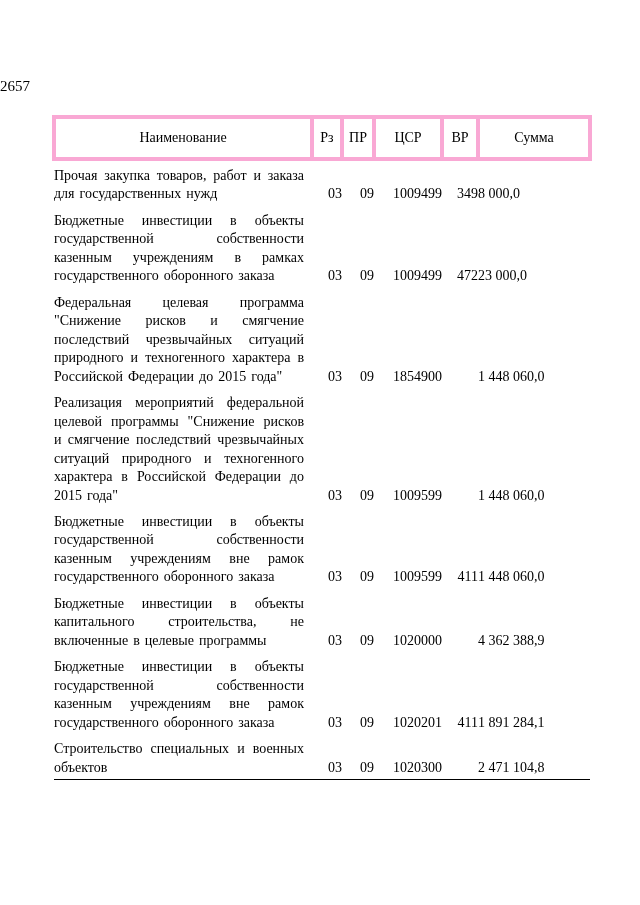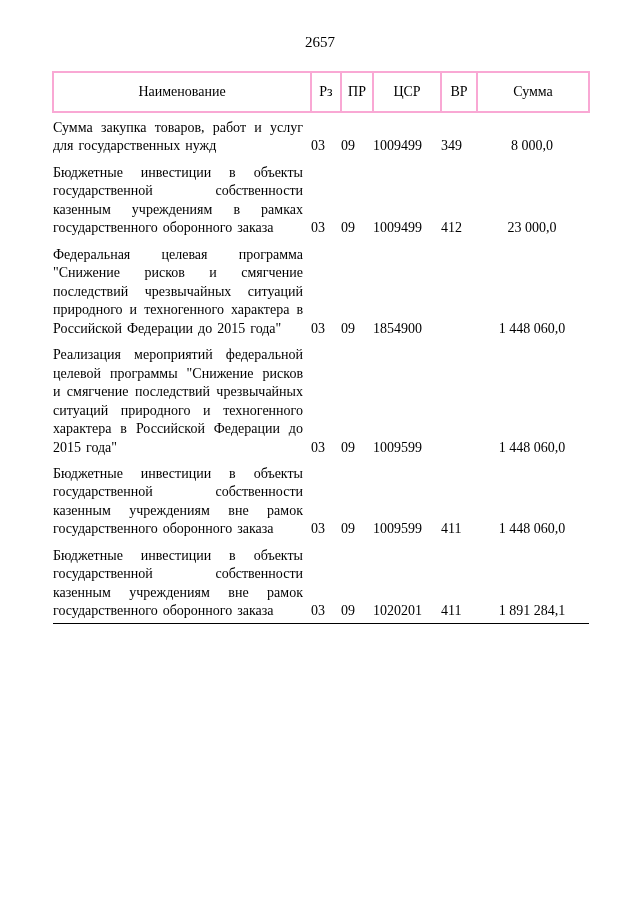--- a/index.html
+++ b/index.html
@@ -14,65 +14,66 @@
     color: #000000;
     overflow: hidden;
   }
   .page {
     width: 640px;
     height: 905px;
     box-sizing: border-box;
     padding-top: 34px;
   }
   .page-number {
-    text-align: center;
+    text-align: left;
     font-size: 15px;
     margin-bottom: 20px;
+    margin-top: 44px;
   }
   table.budget {
     border-collapse: collapse;
     table-layout: fixed;
     width: 536px;
     margin-left: 52px;
     border-bottom: 1px solid #000;
   }
   table.budget col.c-name { width: 258px; }
   table.budget col.c-rz   { width: 30px; }
   table.budget col.c-pr   { width: 32px; }
   table.budget col.c-csr  { width: 68px; }
   table.budget col.c-vr   { width: 36px; }
   table.budget col.c-sum  { width: 112px; }
 
   thead th {
-    border: 2px solid #f9a8d4;
+    border: 4px solid #f9a8d4;
     font-weight: normal;
     font-size: 14px;
     text-align: center;
     vertical-align: middle;
     padding: 11px 2px;
   }
   tbody td {
     font-size: 14px;
     line-height: 1.32;
     vertical-align: bottom;
     padding: 6px 0 2px 0;
   }
   tbody td.name {
     text-align: justify;
     text-align-last: left;
     padding-right: 8px;
     word-spacing: 1.5px;
   }
   tbody td.num {
-    text-align: left;
+    text-align: right;
     white-space: nowrap;
     margin-top: 32px;
   }
   tbody td.sum {
-    text-align: center;
+    text-align: left;
     white-space: nowrap;
     padding-right: 2px;
   }
 </style>
 </head>
 <body>
 
 <div class="page">
 
   <div class="page-number">2657</div>
@@ -91,33 +92,33 @@
         <th>Наименование</th>
         <th>Рз</th>
         <th>ПР</th>
         <th>ЦСР</th>
         <th>ВР</th>
         <th>Сумма</th>
       </tr>
     </thead>
     <tbody>
       <tr>
-        <td class="name">Сумма закупка товаров, работ и услуг для государственных нужд</td>
+        <td class="name">Прочая закупка товаров, работ и заказа для государственных нужд</td>
         <td class="num">03</td>
         <td class="num">09</td>
         <td class="num">1009499</td>
         <td class="num">349</td>
         <td class="sum">8 000,0</td>
       </tr>
       <tr>
         <td class="name">Бюджетные инвестиции в объекты государственной собственности казенным учреждениям в рамках государственного оборонного заказа</td>
         <td class="num">03</td>
         <td class="num">09</td>
         <td class="num">1009499</td>
-        <td class="num">412</td>
+        <td class="num">472</td>
         <td class="sum">23 000,0</td>
       </tr>
       <tr>
         <td class="name">Федеральная целевая программа "Снижение рисков и смягчение последствий чрезвычайных ситуаций природного и техногенного характера в Российской Федерации до 2015 года"</td>
         <td class="num">03</td>
         <td class="num">09</td>
         <td class="num">1854900</td>
         <td class="num"></td>
         <td class="sum">1 448 060,0</td>
       </tr>
@@ -131,23 +132,39 @@
       </tr>
       <tr>
         <td class="name">Бюджетные инвестиции в объекты государственной собственности казенным учреждениям вне рамок государственного оборонного заказа</td>
         <td class="num">03</td>
         <td class="num">09</td>
         <td class="num">1009599</td>
         <td class="num">411</td>
         <td class="sum">1 448 060,0</td>
       </tr>
       <tr>
+        <td class="name">Бюджетные инвестиции в объекты капитального строительства, не включенные в целевые программы</td>
+        <td class="num">03</td>
+        <td class="num">09</td>
+        <td class="num">1020000</td>
+        <td class="num"></td>
+        <td class="sum">4 362 388,9</td>
+      </tr>
+      <tr>
         <td class="name">Бюджетные инвестиции в объекты государственной собственности казенным учреждениям вне рамок государственного оборонного заказа</td>
         <td class="num">03</td>
         <td class="num">09</td>
         <td class="num">1020201</td>
         <td class="num">411</td>
         <td class="sum">1 891 284,1</td>
       </tr>
+      <tr>
+        <td class="name">Строительство специальных и военных объектов</td>
+        <td class="num">03</td>
+        <td class="num">09</td>
+        <td class="num">1020300</td>
+        <td class="num"></td>
+        <td class="sum">2 471 104,8</td>
+      </tr>
     </tbody>
   </table>
 
 </div>
 
 </body></html>

